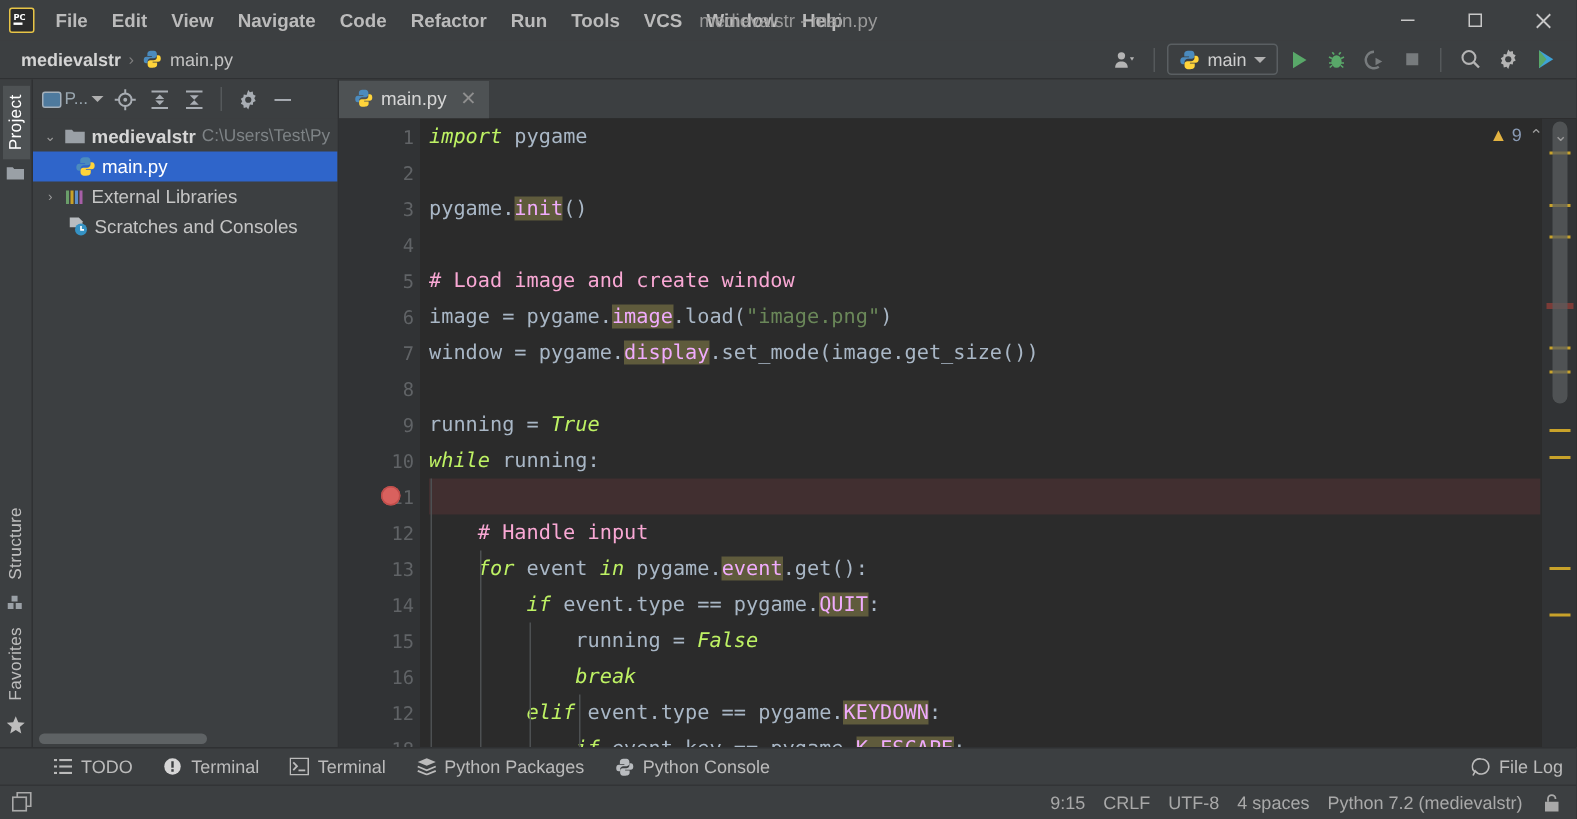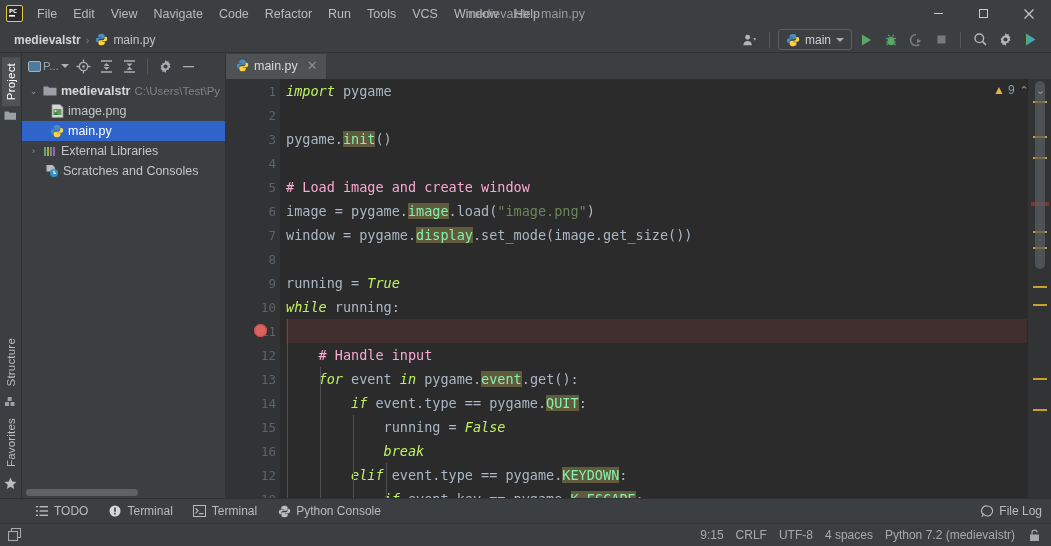--- a/index.html
+++ b/index.html
@@ -17,21 +17,21 @@
     height:27px; background:#3c3f41; display:flex; align-items:center;
     flex:0 0 27px; position:relative;
   }
   .pc-logo {
     width:17px; height:17px; margin-left:6px; margin-right:6px;
     border:1.5px solid #e8c547; border-radius:2px; background:#2b2b2b;
     display:flex; align-items:center; justify-content:center;
     font-size:7px; font-weight:bold; color:#ffffff; line-height:1;
     font-family:"Liberation Sans", sans-serif;
   }
-  .menu { display:flex; align-items:center; height:27px; }
+  .menu { display:flex; align-items:center; height:27px;font-weight:bold; }
   .menu-item {
     padding:3px 8px; color:#bbbbbb; font-size:12.5px; cursor:default;
     white-space:nowrap;
   }
   .win-title {
     position:absolute; left:0; right:0; text-align:center;
     color:#9a9a9a; font-size:12.5px; pointer-events:none;
   }
   .win-buttons { margin-left:auto; display:flex; height:27px; z-index:2; }
   .win-btn {
@@ -131,21 +131,21 @@
   .code {
     flex:1 1 auto; position:relative; background:#2b2b2b; overflow:hidden;
     font-family:"DejaVu Sans Mono", monospace; font-size:13.5px; line-height:24px;
     padding-left:6px; white-space:pre;
   }
   .c-row { height:24px; line-height:24px; color:#a9b7c6; white-space:pre; }
   .c-row.hl { background:#412f30; }
   .kw { color:#bef264;font-style:italic; }
   .str { color:#6a8759; }
   .cmt { color:#f9a8d4; }
-  .hi { background:#5f5b3c; color:#86efac; }
+  .hi { background:#5f5b3c; color:#f0abfc; }
   .indent-guide { position:absolute; width:1px; background:#4d5052; }
 
   .warn-strip {
     position:absolute; top:0; right:0; width:24px; height:100%;
     background:#313335; border-left:1px solid #2b2b2b;
   }
   .warn-head {
     position:absolute; top:0; right:0; height:22px; display:flex; align-items:center;
     gap:3px; padding-right:4px; color:#b4b4b4; font-size:11.5px; z-index:5;
     background:transparent;
@@ -371,31 +371,20 @@
           <span class="arrow">⌄</span>
           <span class="ico">
             <svg width="14" height="12" viewBox="0 0 14 12">
                 <path d="M0.5 1.5 h4.5 l1.1 1.3 h7.4 v7.7 h-13 Z" fill="#9aa0a6"></path>
               </svg>
           </span>
           <span class="tname bold">medievalstr</span>
           <span class="tpath">C:\Users\Test\Py</span>
         </div>
 
-        <div class="trow" style="padding-left:28px">
-          <span class="ico">
-            <svg width="13" height="14" viewBox="0 0 13 14">
-              <path d="M1 0.5 h8 l3 3 v10 h-11 Z" fill="#d6d6d6" stroke="#8c8c8c" stroke-width=".7"></path>
-              <rect x="2.4" y="5" width="8" height="6" fill="#5b9e5b"></rect>
-              <circle cx="4.6" cy="7" r=".9" fill="#ffe08a"></circle>
-              <path d="M2.4 11 L5.2 8 L7.4 11 Z" fill="#3f7d3f"></path>
-            </svg>
-          </span>
-          <span class="tname">image.png</span>
-        </div>
 
         <div class="trow sel" style="padding-left:28px">
           <span class="ico">
             <svg width="14" height="14" viewBox="0 0 16 16">
               <path d="M7.5 1 C4.8 1 4 2.2 4 3.6 V5.3 h3.7 v.6 H3.2 C1.8 5.9 1 6.9 1 8.6 c0 1.7 .7 2.7 2 2.7 h1.2 V9.6 c0-1.4 1.2-2.5 2.6-2.5 h2.9 c1.2 0 2.1-.9 2.1-2.1 V3.6 C11.8 2.3 10.9 1 9.4 1 Z" fill="#4b8bbe"></path>
               <path d="M8.5 15 c2.7 0 3.5-1.2 3.5-2.6 V10.7 H8.3 v-.6 h4.5 c1.4 0 2.2-1 2.2-2.7 0-1.7-.7-2.7-2-2.7 h-1.2 v1.7 c0 1.4-1.2 2.5-2.6 2.5 H6.3 c-1.2 0-2.1.9-2.1 2.1 v1.4 C4.2 13.7 5.1 15 6.6 15 Z" fill="#ffd43b"></path>
             </svg>
           </span>
           <span class="tname">main.py</span>
         </div>
@@ -565,20 +554,30 @@
         <svg width="13" height="12" viewBox="0 0 13 12">
           <rect x="0.5" y="0.5" width="12" height="11" fill="none" stroke="#bbb" stroke-width="1"></rect>
           <path d="M2.5 3.2 L5 5.8 L2.5 8.4" stroke="#bbb" stroke-width="1.2" fill="none"></path>
           <rect x="6" y="8" width="4.5" height="1.2" fill="#bbb"></rect>
         </svg>
       </span>
       <span>Terminal</span>
     </div>
     <div class="tw">
       <span class="ico">
+        <svg width="13" height="12" viewBox="0 0 13 12">
+          <path d="M6.5 0.5 L12.5 3 L6.5 5.5 L0.5 3 Z" fill="#bbb"></path>
+          <path d="M0.5 6 L6.5 8.5 L12.5 6" fill="none" stroke="#bbb" stroke-width="1.2"></path>
+          <path d="M0.5 8.9 L6.5 11.4 L12.5 8.9" fill="none" stroke="#bbb" stroke-width="1.2"></path>
+        </svg>
+      </span>
+      <span>Python Packages</span>
+    </div>
+    <div class="tw">
+      <span class="ico">
         <svg width="13" height="13" viewBox="0 0 16 16">
           <path d="M7.5 1 C4.8 1 4 2.2 4 3.6 V5.3 h3.7 v.6 H3.2 C1.8 5.9 1 6.9 1 8.6 c0 1.7 .7 2.7 2 2.7 h1.2 V9.6 c0-1.4 1.2-2.5 2.6-2.5 h2.9 c1.2 0 2.1-.9 2.1-2.1 V3.6 C11.8 2.3 10.9 1 9.4 1 Z" fill="#b9bcbf"></path>
           <path d="M8.5 15 c2.7 0 3.5-1.2 3.5-2.6 V10.7 H8.3 v-.6 h4.5 c1.4 0 2.2-1 2.2-2.7 0-1.7-.7-2.7-2-2.7 h-1.2 v1.7 c0 1.4-1.2 2.5-2.6 2.5 H6.3 c-1.2 0-2.1.9-2.1 2.1 v1.4 C4.2 13.7 5.1 15 6.6 15 Z" fill="#b9bcbf"></path>
         </svg>
       </span>
       <span>Python Console</span>
     </div>
     <div class="tw" style="margin-left:auto;">
       <span class="ico">
         <svg width="13" height="13" viewBox="0 0 13 13">

